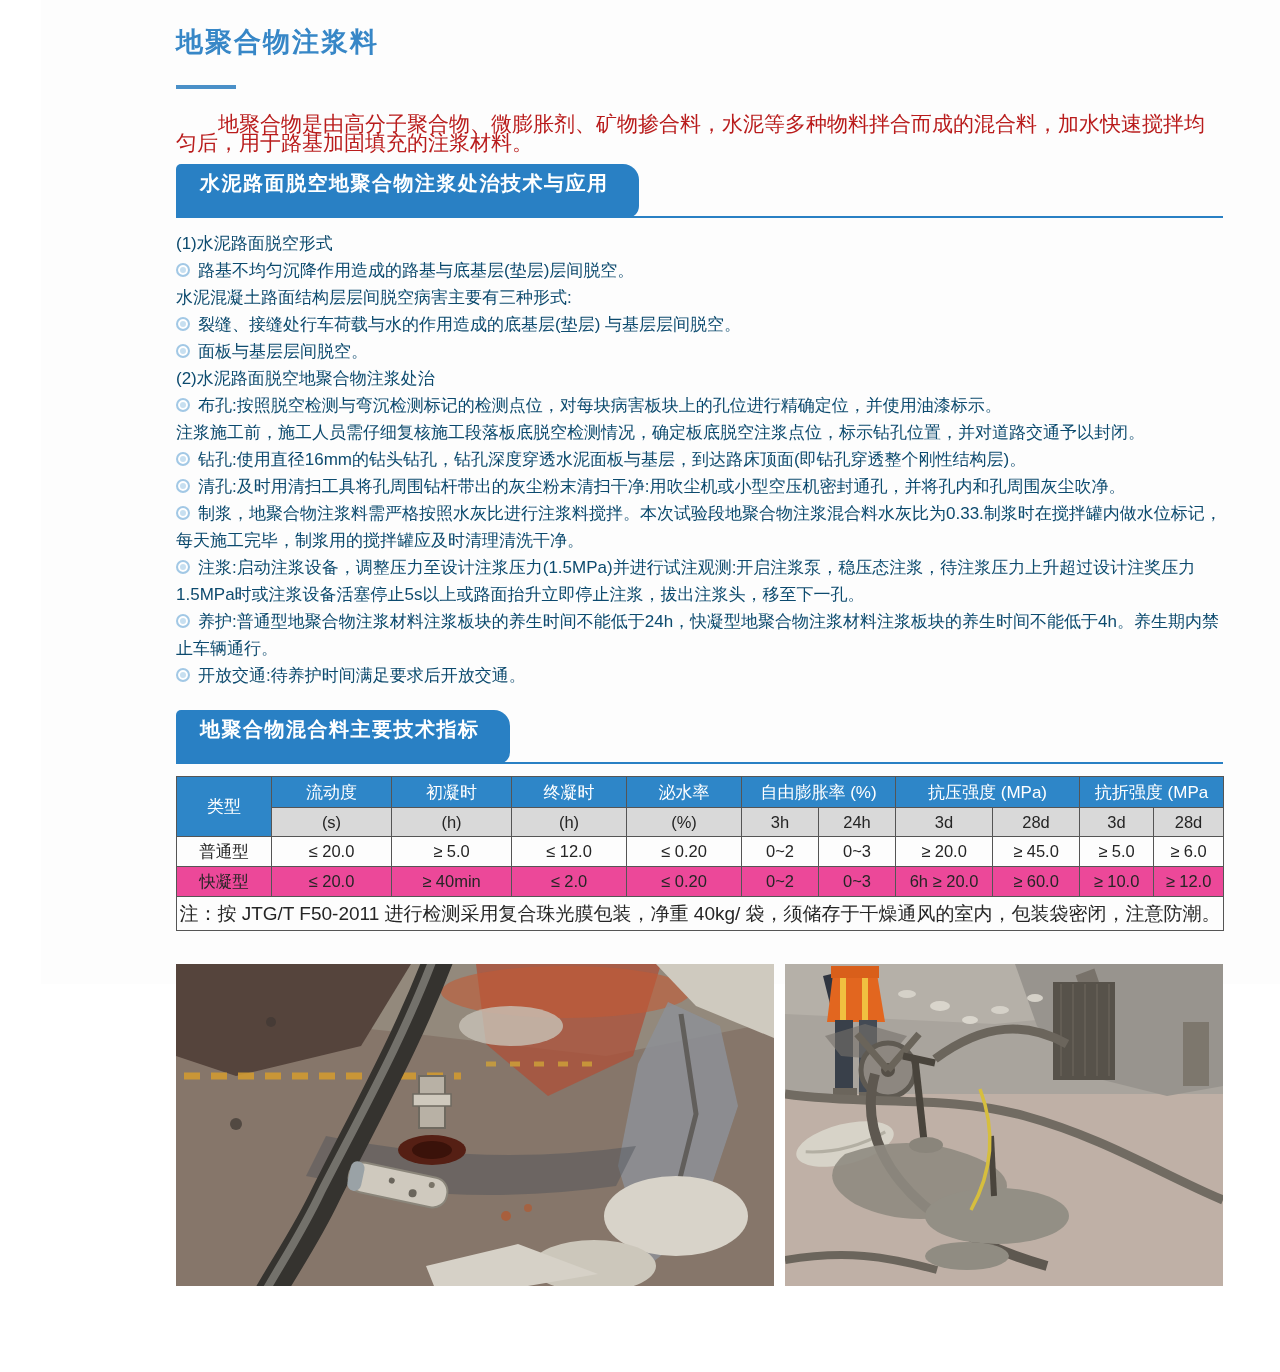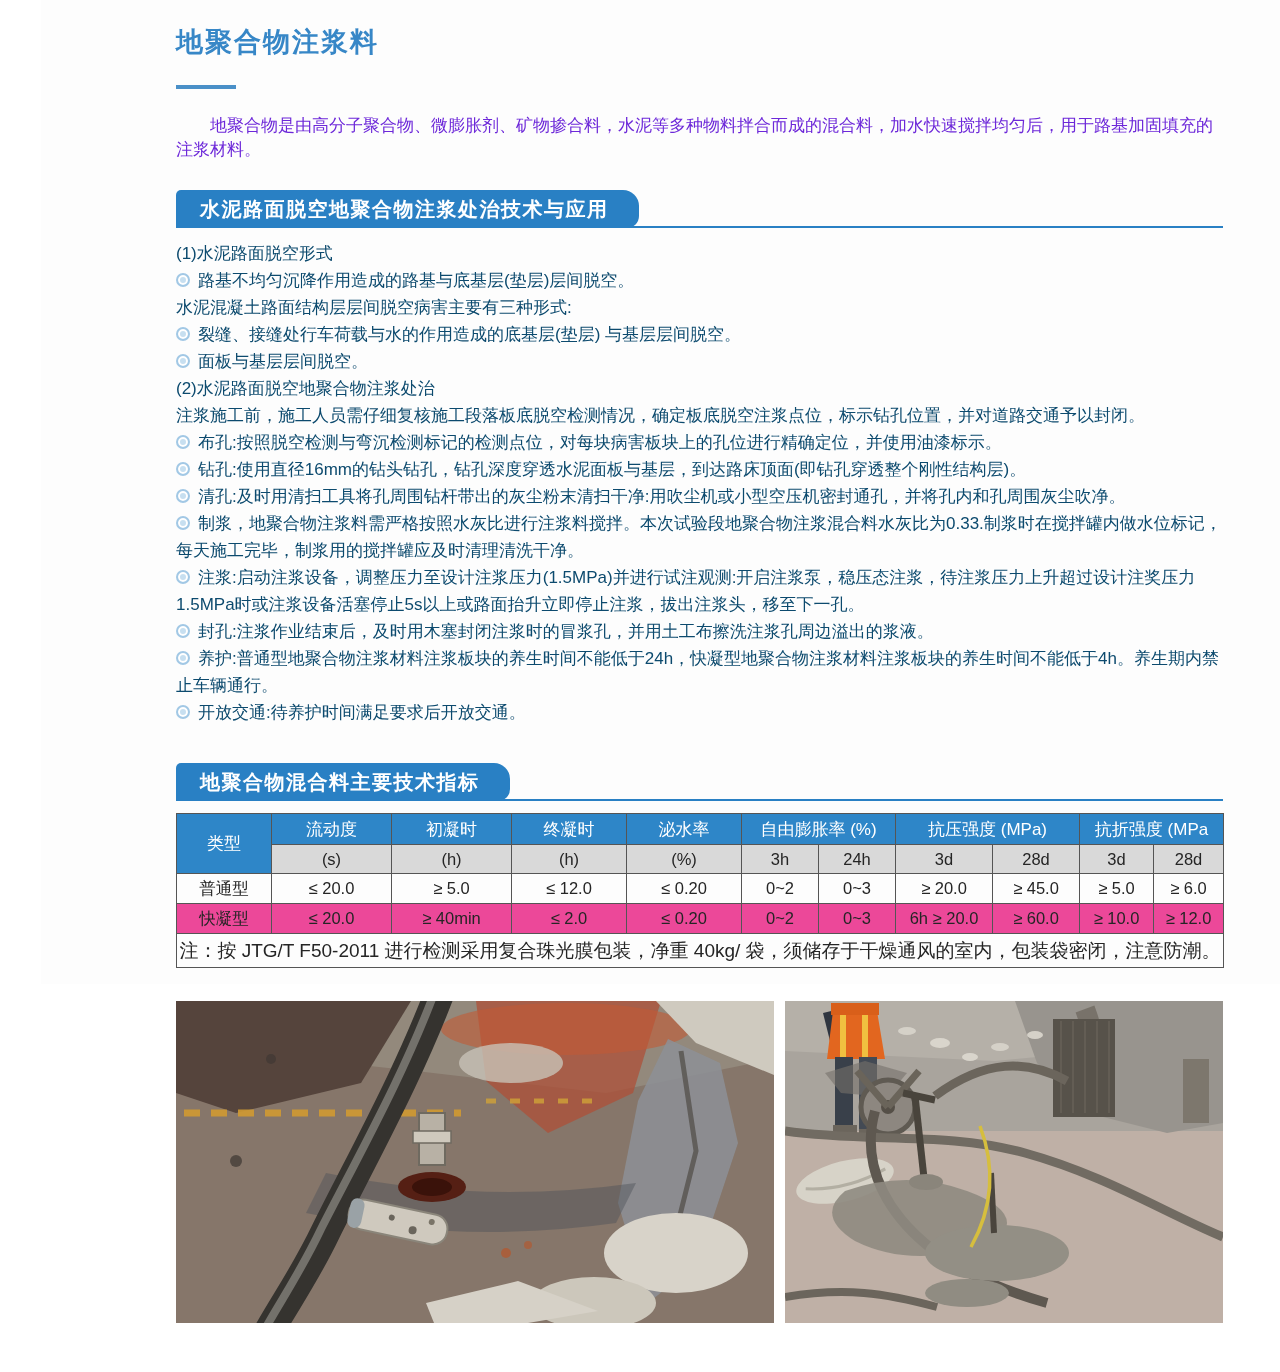--- a/index.html
+++ b/index.html
@@ -13,30 +13,30 @@
 
   .doc-title {
     margin:0; padding-top:24px;
     font-size:27px; font-weight:bold; letter-spacing:2px;
     color:#3787c7;
   }
   .title-underline { width:60px; height:4px; background:#4a90c8; margin-top:25px; }
 
   .intro {
     margin:25px 0 0 0; text-indent:2em;
-    font-size:17px; line-height:24px; color:#6d28d9;
+    font-size:21px; line-height:19px; color:#b91c1c;
   }
 
   .banner-row { position:relative; margin-top:26px; height:38px; border-bottom:2px solid #2980c4; }
   .banner-row.second { margin-top:35px; }
   .banner {
     position:absolute; left:0; bottom:-2px;
     background:#2980c4; color:#ffffff;
     font-size:20px; font-weight:bold; letter-spacing:1.5px;
-    line-height:38px; height:38px; padding:0 30px 0 24px;
+    line-height:38px; height:38px; padding:0 30px 16px 24px;
     border-radius:5px 16px 12px 0;
   }
 
   .body-text { margin-top:12px; }
   .body-text p { margin:0; font-size:17px; line-height:27px; color:#0c4a6e; }
   .bullet {
     display:inline-block; width:10px; height:10px; border-radius:50%;
     border:2px solid #a2c8e5;
     box-shadow: inset 0 0 0 2px #ffffff, inset 0 0 0 5px #c7dff0;
     margin-right:8px; background:#ffffff; vertical-align:-1px;
@@ -78,27 +78,26 @@
       <div class="banner">水泥路面脱空地聚合物注浆处治技术与应用</div>
     </div>
 
     <div class="body-text">
       <p><span>(1)水泥路面脱空形式</span></p>
       <p><span class="bullet"></span><span>路基不均匀沉降作用造成的路基与底基层(垫层)层间脱空。</span></p>
       <p><span>水泥混凝土路面结构层层间脱空病害主要有三种形式:</span></p>
       <p><span class="bullet"></span><span>裂缝、接缝处行车荷载与水的作用造成的底基层(垫层) 与基层层间脱空。</span></p>
       <p><span class="bullet"></span><span>面板与基层层间脱空。</span></p>
       <p><span>(2)水泥路面脱空地聚合物注浆处治</span></p>
+      <p><span class="bullet"></span><span>布孔:按照脱空检测与弯沉检测标记的检测点位，对每块病害板块上的孔位进行精确定位，并使用油漆标示。</span></p>
       <p><span>注浆施工前，施工人员需仔细复核施工段落板底脱空检测情况，确定板底脱空注浆点位，标示钻孔位置，并对道路交通予以封闭。</span></p>
-      <p><span class="bullet"></span><span>布孔:按照脱空检测与弯沉检测标记的检测点位，对每块病害板块上的孔位进行精确定位，并使用油漆标示。</span></p>
       <p><span class="bullet"></span><span>钻孔:使用直径16mm的钻头钻孔，钻孔深度穿透水泥面板与基层，到达路床顶面(即钻孔穿透整个刚性结构层)。</span></p>
       <p><span class="bullet"></span><span>清孔:及时用清扫工具将孔周围钻杆带出的灰尘粉末清扫干净:用吹尘机或小型空压机密封通孔，并将孔内和孔周围灰尘吹净。</span></p>
       <p><span class="bullet"></span><span>制浆，地聚合物注浆料需严格按照水灰比进行注浆料搅拌。本次试验段地聚合物注浆混合料水灰比为0.33.制浆时在搅拌罐内做水位标记，每天施工完毕，制浆用的搅拌罐应及时清理清洗干净。</span></p>
       <p><span class="bullet"></span><span>注浆:启动注浆设备，调整压力至设计注浆压力(1.5MPa)并进行试注观测:开启注浆泵，稳压态注浆，待注浆压力上升超过设计注奖压力1.5MPa时或注浆设备活塞停止5s以上或路面抬升立即停止注浆，拔出注浆头，移至下一孔。</span></p>
-      <p><span class="bullet"></span><span>封孔:注浆作业结束后，及时用木塞封闭注浆时的冒浆孔，并用土工布擦洗注浆孔周边溢出的浆液。</span></p>
       <p><span class="bullet"></span><span>养护:普通型地聚合物注浆材料注浆板块的养生时间不能低于24h，快凝型地聚合物注浆材料注浆板块的养生时间不能低于4h。养生期内禁止车辆通行。</span></p>
       <p><span class="bullet"></span><span>开放交通:待养护时间满足要求后开放交通。</span></p>
     </div>
 
     <div class="banner-row second">
       <div class="banner">地聚合物混合料主要技术指标</div>
     </div>
 
     <table class="spec">
       <colgroup>

